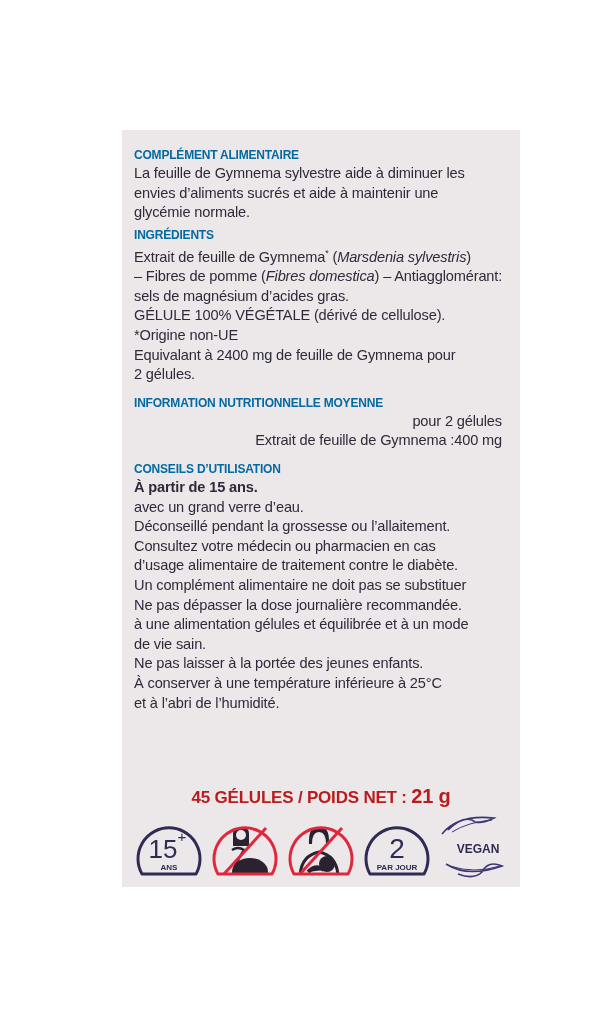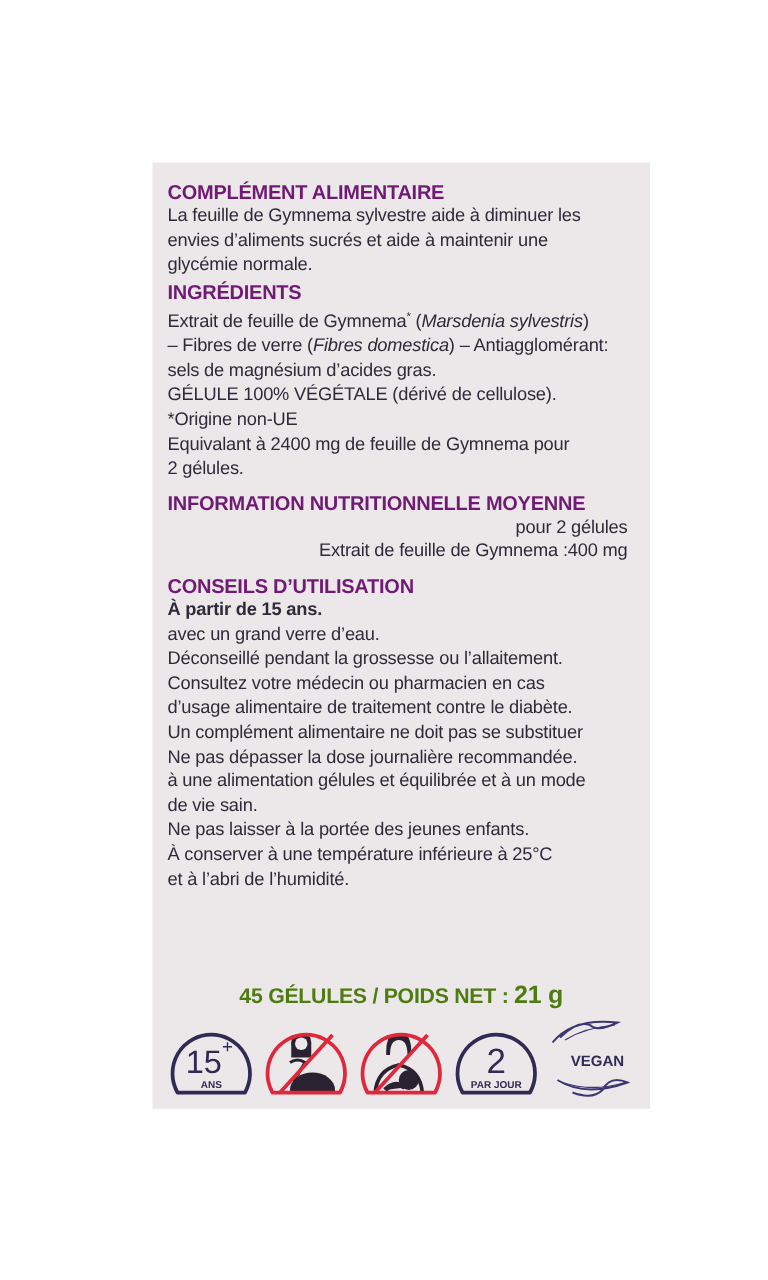--- a/index.html
+++ b/index.html
@@ -11,32 +11,32 @@
     .panel {
       position: absolute; left: 122px; top: 130px; width: 398px; height: 757px;
       background: #ece7e8;
     }
     .content {
       position: absolute; left: 134px; top: 146px; width: 374px;
       color: #2e2a3a; font-size: 14.6px; line-height: 19.6px;
       letter-spacing: -0.15px;
     }
     .heading {
-      color: #701a75; font-weight: bold; font-size: 16px;
+      color: #0369a1; font-weight: bold; font-size: 12px;
       letter-spacing: -0.2px; line-height: 18px;
     }
     .p { margin: 0; }
     .gap { height: 3px; }
     .gap-lg { height: 9px; }
     .row { display: flex; justify-content: flex-end; }
     .right { text-align: right; }
     .bold { font-weight: bold; }
     .net {
       position: absolute; left: 122px; width: 398px; top: 785px;
-      text-align: center; color: #4d7c0f; font-weight: bold;
+      text-align: center; color: #b91c1c; font-weight: bold;
       font-size: 17px; letter-spacing: -0.2px;
     }
     .net .big { font-size: 20px; }
     .icons {
       position: absolute; left: 134px; top: 816px; width: 380px; height: 66px;
     }
     .icon { position: absolute; top: 0; }
   </style>
 </head>
 <body>
@@ -50,21 +50,21 @@
   <div class="p">envies d’aliments sucrés et aide à maintenir une</div>
   <div class="p">glycémie normale.</div>
 
   <div class="gap"></div>
 
   <div class="heading">INGRÉDIENTS</div>
   <div class="p">
     <span>Extrait de feuille de Gymnema</span><sup style="font-size:9px">*</sup><span> (</span><i>Marsdenia sylvestris</i><span>)</span>
   </div>
   <div class="p">
-    <span>– Fibres de verre (</span><i>Fibres domestica</i><span>) – Antiagglomérant:</span>
+    <span>– Fibres de pomme (</span><i>Fibres domestica</i><span>) – Antiagglomérant:</span>
   </div>
   <div class="p">sels de magnésium d’acides gras.</div>
   <div class="p">GÉLULE 100% VÉGÉTALE (dérivé de cellulose).</div>
   <div class="p">*Origine non-UE</div>
   <div class="p">Equivalant à 2400 mg de feuille de Gymnema pour</div>
   <div class="p">2 gélules.</div>
 
   <div class="gap-lg"></div>
 
   <div class="heading">INFORMATION NUTRITIONNELLE MOYENNE</div>

